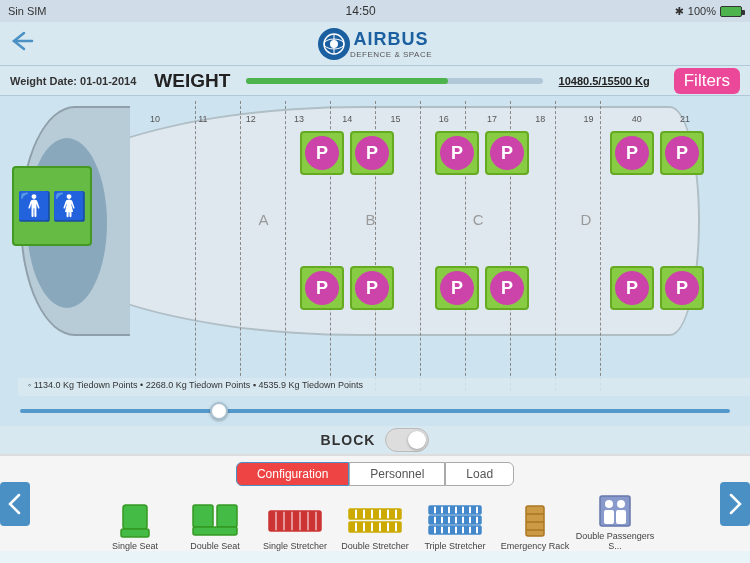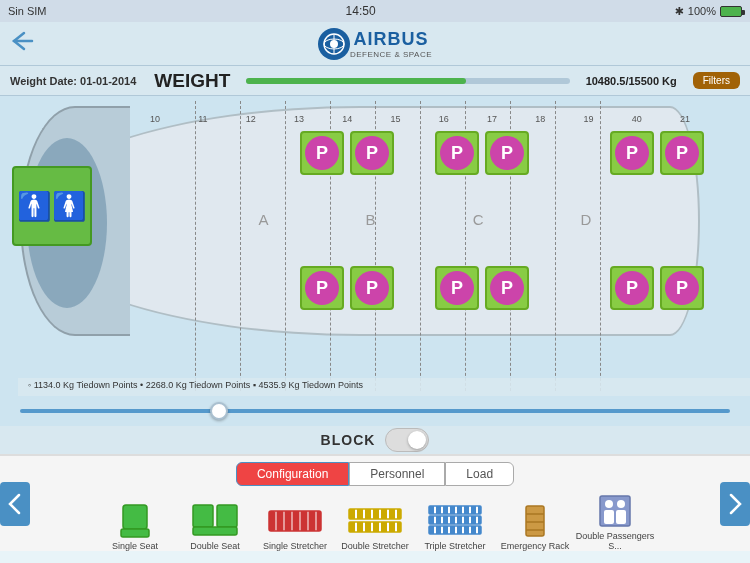--- a/index.html
+++ b/index.html
@@ -349,22 +349,22 @@
     </div>
   </div>
 </div>
 
 <div id="weight-bar">
   <span style="font-size:11px;font-weight:600;color:#333;">Weight Date: 01-01-2014</span>
   <span style="font-size:19px;font-weight:700;color:#222;margin-left:10px;">WEIGHT</span>
   <div id="weight-progress-wrap">
     <div id="weight-progress-fill" style="width:68%;"></div>
   </div>
-  <span style="font-size:11px;font-weight:700;color:#222;margin-right:8px;">10480.5/15500 Kg</span>
-  <button id="filter-btn" style="background:#a16207;color:white;border:none;border-radius:6px;padding:3px 10px;font-size:10px;cursor:pointer;">Filters</button>
+  <span style="font-size:11px;font-weight:700;color:#222;margin-right:16px;text-decoration:underline;">10480.5/15500 Kg</span>
+  <button id="filter-btn" style="background:#ec4899;color:white;border:none;border-radius:6px;padding:3px 10px;font-size:17px;cursor:pointer;">Filters</button>
 </div>
 
 <div id="main-area">
 
   <div id="fuselage"></div>
 
   <div id="nose-area">
     <div id="nose-inner"></div>
   </div>
 

